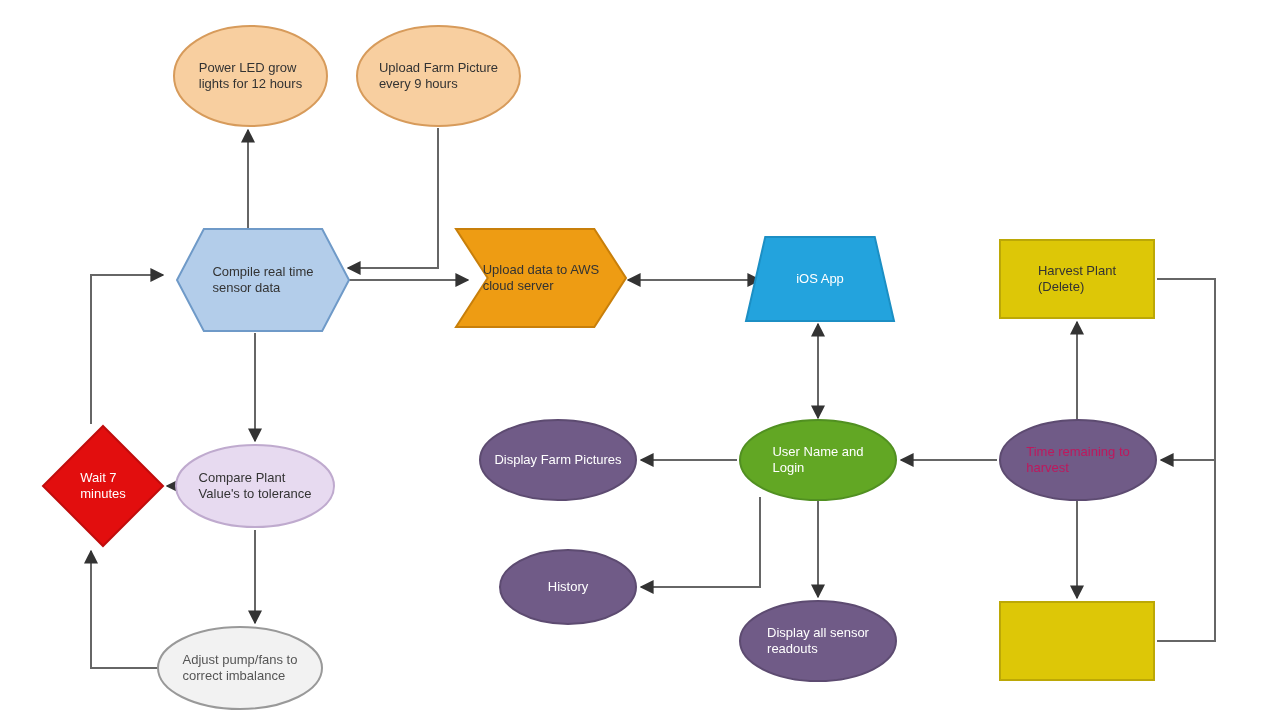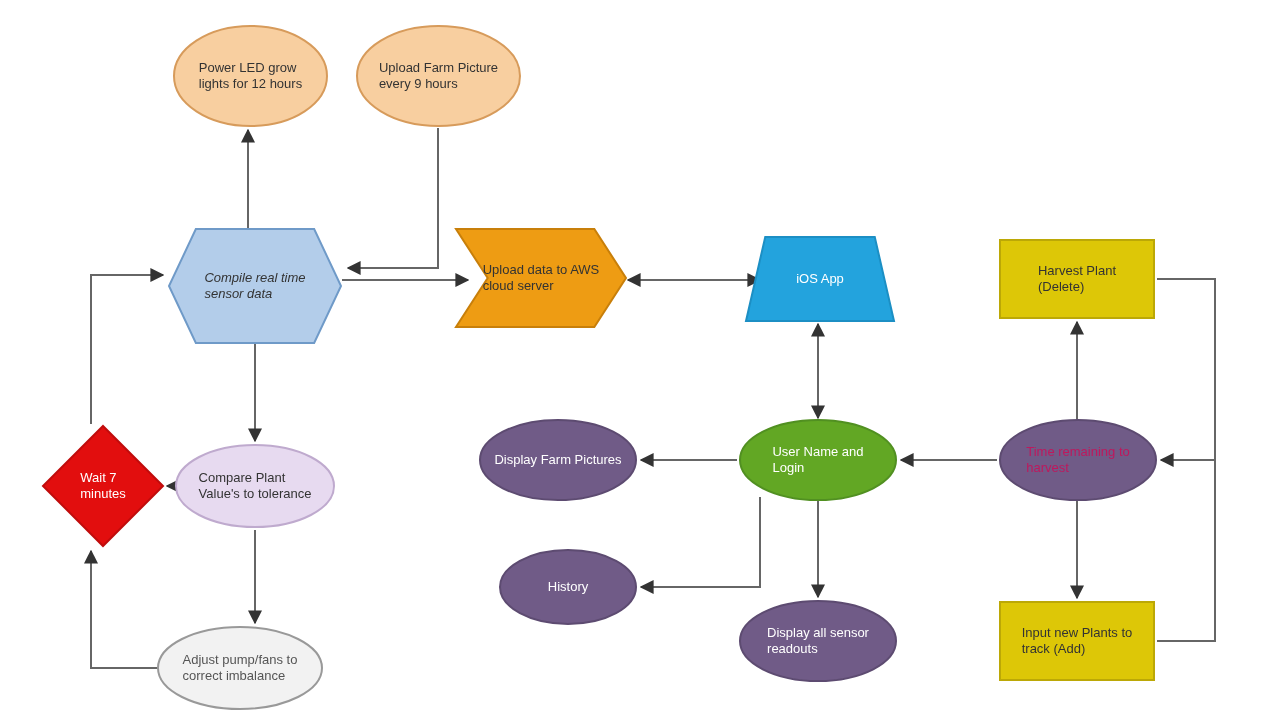--- a/index.html
+++ b/index.html
@@ -94,21 +94,21 @@
         <span class="lbl">Power LED grow
 lights for 12 hours</span>
       </div>
       <div class="node" style="left: 356px; top: 25px; width: 165px; height: 102px; color: rgb(51, 51, 51); font-size: 13px;">
         <svg class="shape-svg" viewBox="0 0 165 102" preserveAspectRatio="none">
           <ellipse cx="82.5" cy="51" rx="81.5" ry="50" fill="#F8CFA0" stroke="#D79B5B" stroke-width="2" vector-effect="non-scaling-stroke"></ellipse>
         </svg>
         <span class="lbl">Upload Farm Picture
 every 9 hours</span>
       </div>
-      <div class="node" style="left: 168px; top: 228px; width: 174px; height: 116px; color: rgb(51, 51, 51); font-size: 13px; font-style: italic;">
+      <div class="node" style="left: 176px; top: 228px; width: 174px; height: 104px; color: rgb(51, 51, 51); font-size: 13px;">
         <svg class="shape-svg" viewBox="0 0 174 104" preserveAspectRatio="none">
           <polygon points="27.84,1 146.16,1 173,52 146.16,103 27.84,103 1,52" fill="#B3CDEA" stroke="#6F9AC8" stroke-width="2" vector-effect="non-scaling-stroke"></polygon>
         </svg>
         <span class="lbl">Compile real time
 sensor data</span>
       </div>
       <div class="node" style="left: 455px; top: 228px; width: 172px; height: 100px; color: rgb(51, 51, 51); font-size: 13px;">
         <svg class="shape-svg" viewBox="0 0 172 100" preserveAspectRatio="none">
           <polygon points="1,1 139.32,1 171,50 139.32,99 1,99 32.68,50" fill="#EE9C13" stroke="#C87F0A" stroke-width="2" vector-effect="non-scaling-stroke"></polygon>
         </svg>
@@ -179,17 +179,15 @@
         <svg class="shape-svg" viewBox="0 0 166 84" preserveAspectRatio="none">
           <ellipse cx="83" cy="42" rx="82" ry="41" fill="#F2F2F2" stroke="#999999" stroke-width="2" vector-effect="non-scaling-stroke"></ellipse>
         </svg>
         <span class="lbl">Adjust pump/fans to
 correct imbalance</span>
       </div>
       <div class="node" style="left: 999px; top: 601px; width: 156px; height: 80px; color: rgb(51, 51, 51); font-size: 13px;">
         <svg class="shape-svg" viewBox="0 0 156 80" preserveAspectRatio="none">
           <rect x="1" y="1" width="154" height="78" fill="#DDC707" stroke="#BCA806" stroke-width="2" vector-effect="non-scaling-stroke"></rect>
         </svg>
-        <span class="lbl">Input new Plants to
-track (Add)</span>
       </div>
     </div>
 </div>
 
 </body></html>

